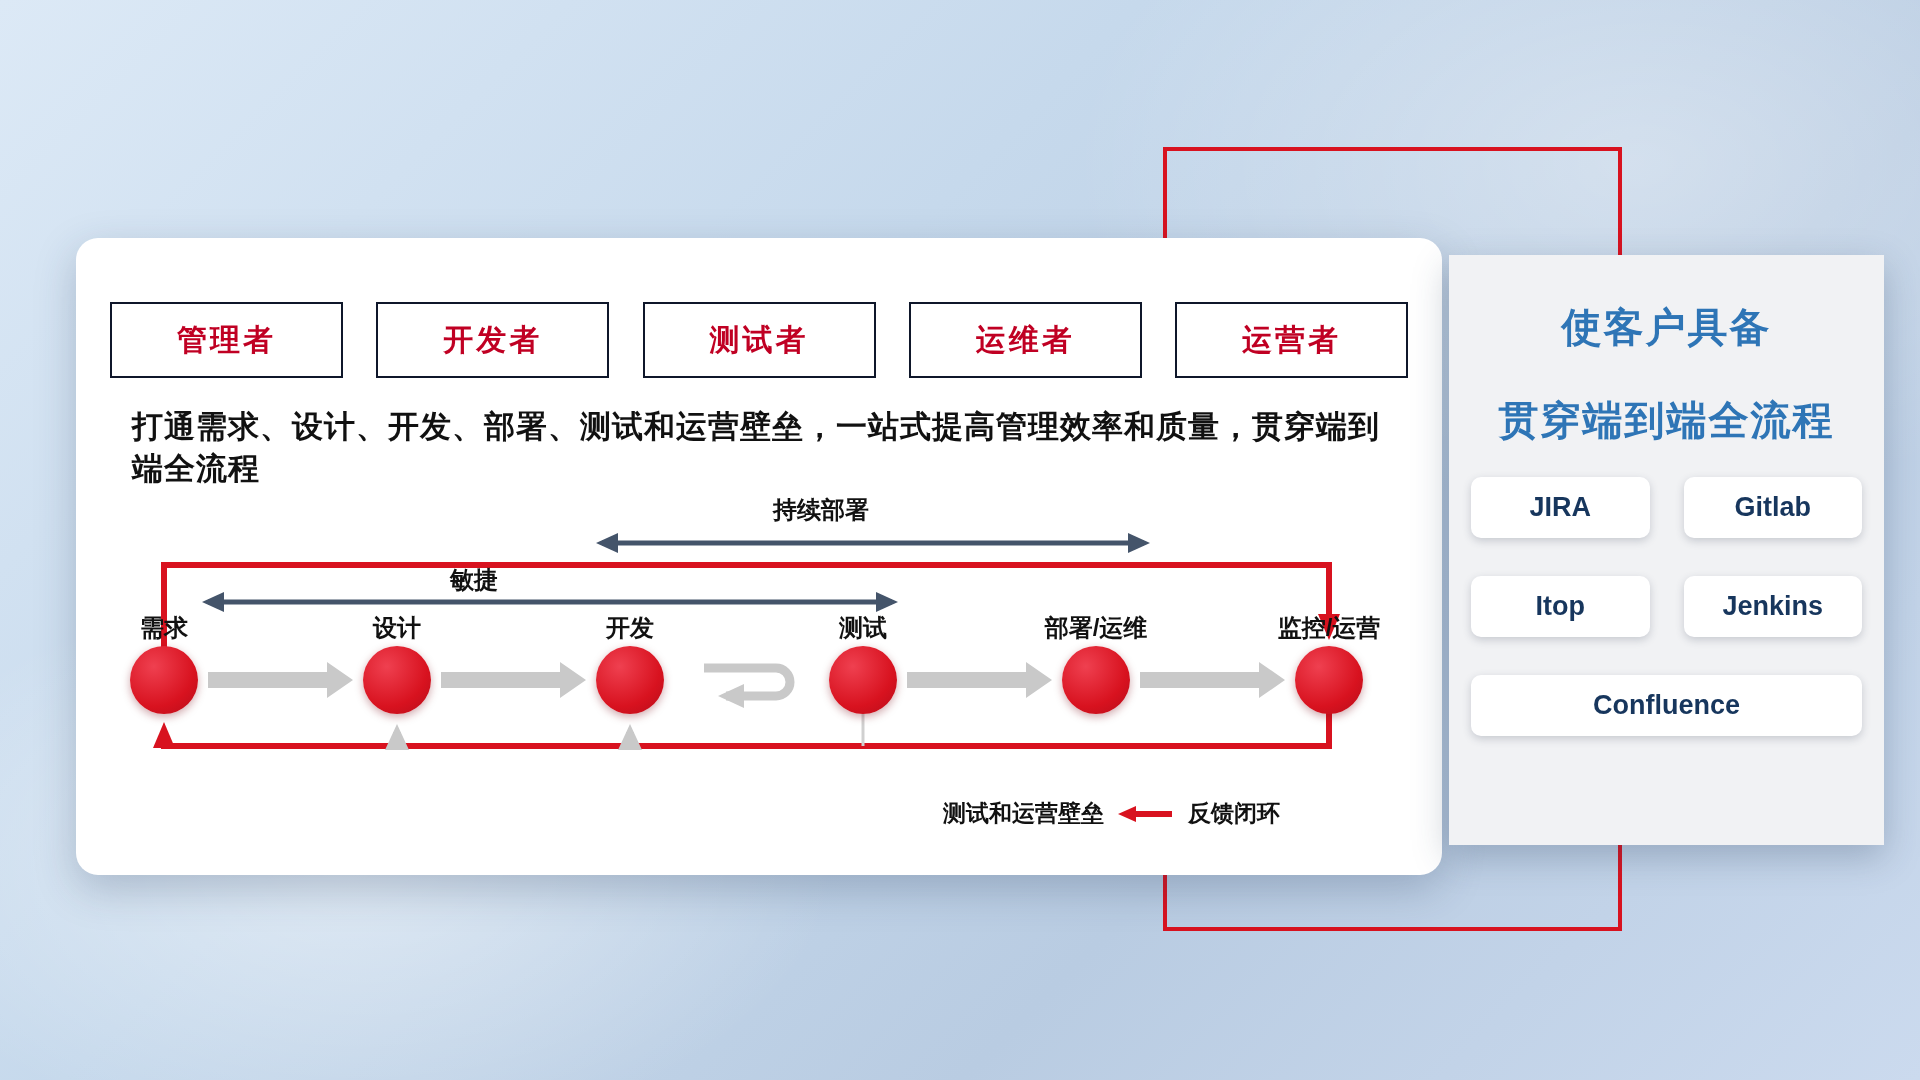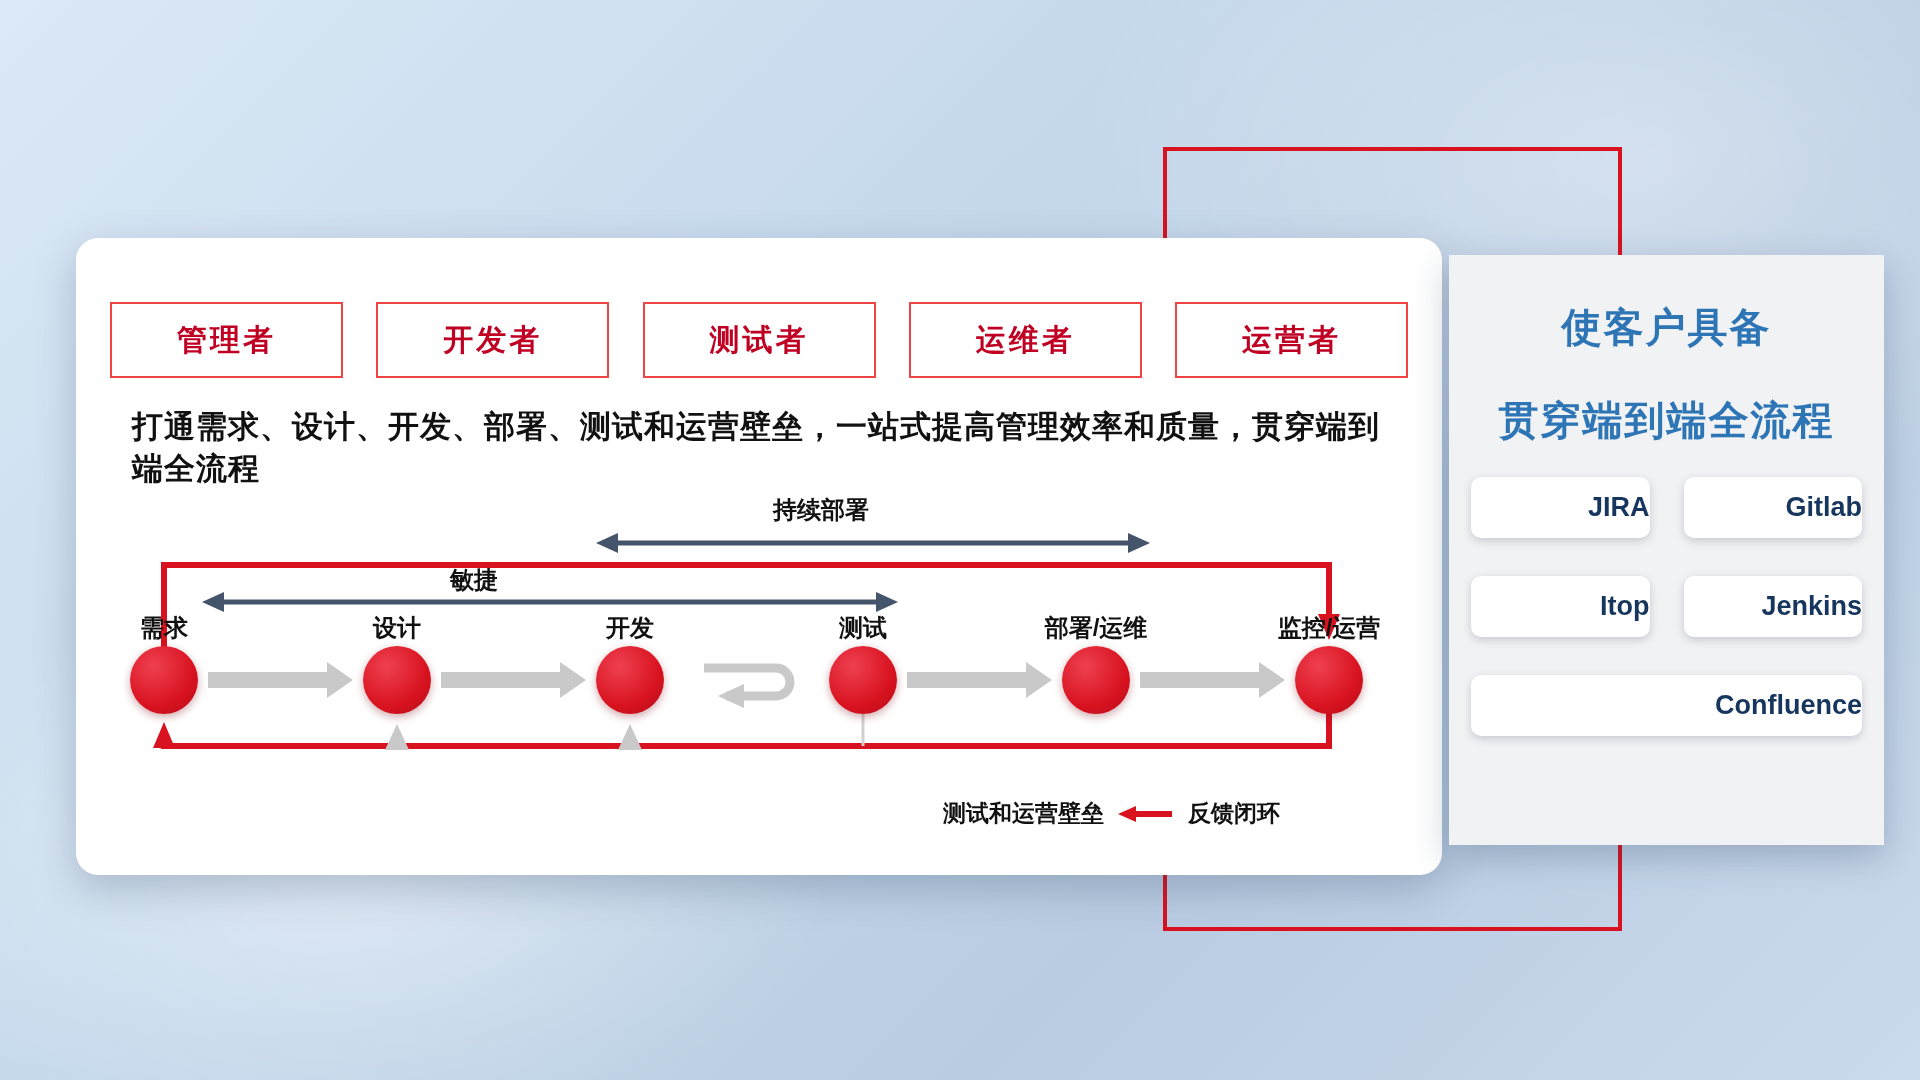--- a/index.html
+++ b/index.html
@@ -23,21 +23,21 @@
     position:absolute; left:76px; top:238px; width:1366px; height:637px;
     background:#ffffff; border-radius:22px; z-index:2;
     box-shadow:0 14px 40px rgba(40,60,90,.25);
   }
 
   .roles-row {
     position:absolute; top:64px; left:34px; right:34px; height:76px;
     display:flex; justify-content:space-between;
   }
   .role-box {
-    width:233px; height:76px; border:2px solid #ef4444; background:#ffffff;
+    width:233px; height:76px; border:2px solid #0f172a; background:#ffffff;
     display:flex; align-items:center; justify-content:center;
     color:#c00023; font-size:30px; font-weight:bold; letter-spacing:3px;
   }
 
   .description {
     position:absolute; top:168px; left:56px; right:40px;
     font-size:31px; font-weight:bold; color:#111111; letter-spacing:1px;
   }
 
   .legend { position:absolute; display:flex; align-items:center; gap:12px;
@@ -71,21 +71,21 @@
     position:absolute; top:26px; left:0; right:0; text-align:center;
     color:#2e75b6; font-size:40px; font-weight:bold; line-height:93px;
     letter-spacing:2px;
   }
   .tools-grid {
     position:absolute; top:222px; left:22px; right:22px;
     display:grid; grid-template-columns:1fr 1fr; column-gap:34px; row-gap:38px;
   }
   .tool {
     height:61px; background:#ffffff; border-radius:10px;
-    display:flex; align-items:center; justify-content:flex-end;
+    display:flex; align-items:center; justify-content:center;
     color:#17365d; font-size:27px; font-weight:bold;
     box-shadow:0 3px 9px rgba(50,60,80,.22);
   }
   .tool-wide { grid-column:1 / 3; }
 </style>
 </head>
 <body>
 
 <div class="stage">
 

